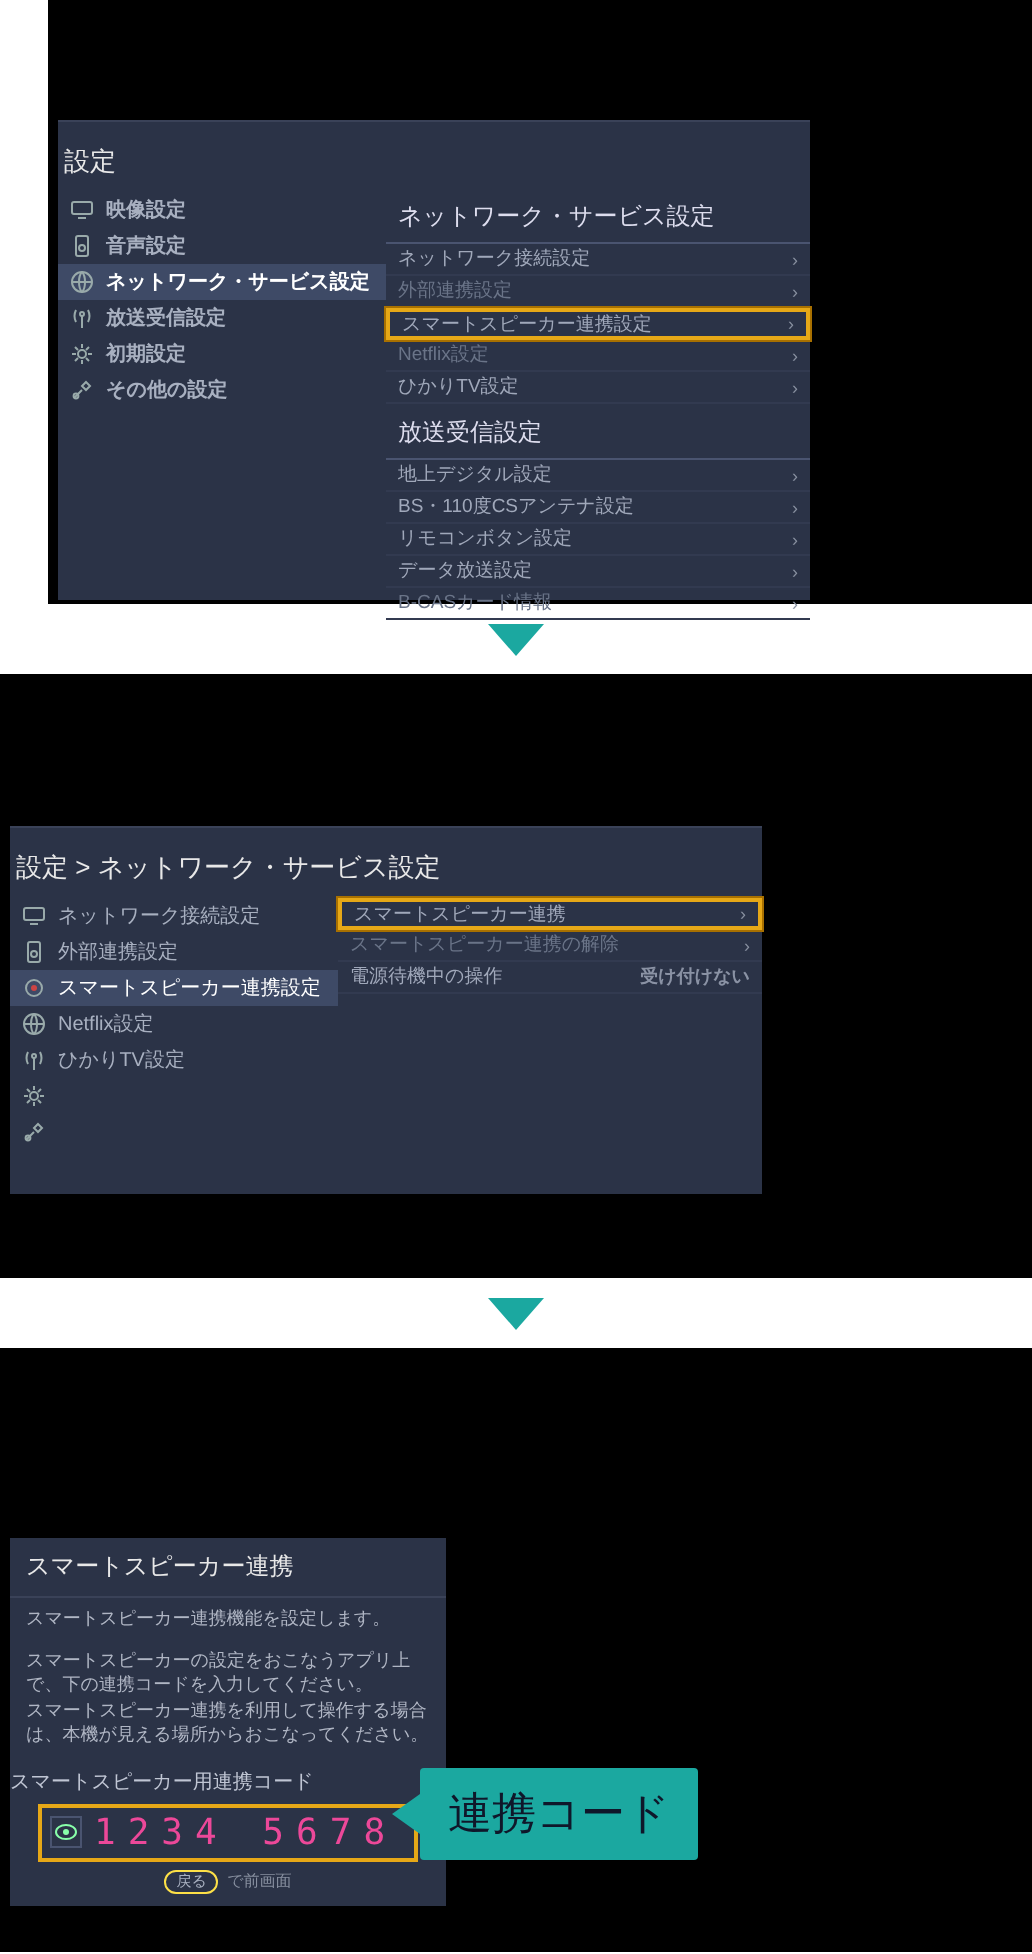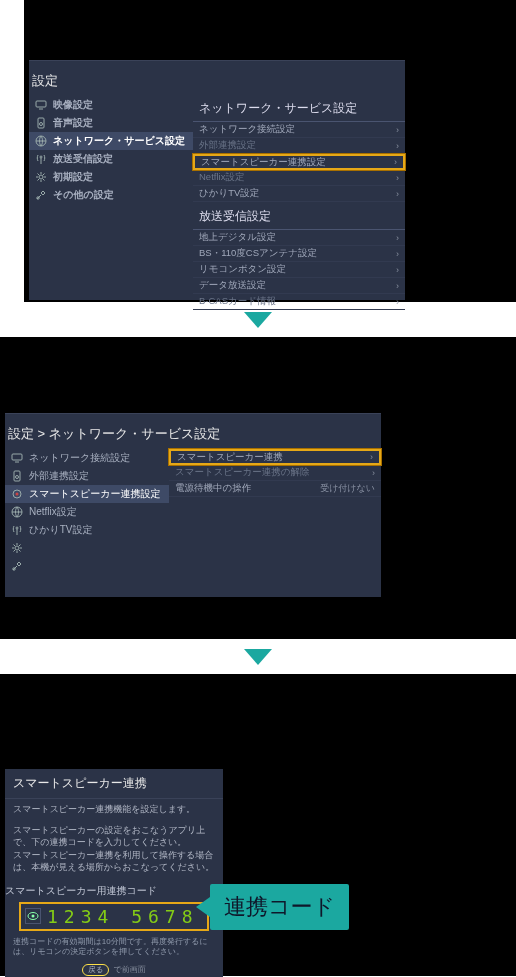--- a/index.html
+++ b/index.html
@@ -108,20 +108,21 @@
   border-bottom: 1px solid #323a50;
 }
 .r-item.dim { color: #6a7488; }
 .r-item .chev {
   font-size: 9px;
   color: #8890a0;
 }
 .r-value {
   font-size: 9px;
   color: #8a92a4;
+  font-weight: bold;
 }
 .highlight-box {
   border: 2px solid #e6a817;
   box-shadow: 0 0 0 1px #a87000;
 }
 
 
 .s3-inner {
   position: absolute;
   left: 5px;
@@ -160,21 +161,21 @@
   height: 16px;
   border: 1px solid #4a5470;
   display: flex;
   align-items: center;
   justify-content: center;
   margin-right: 6px;
 }
 .code-digits {
   font-size: 18px;
   letter-spacing: 6px;
-  color: #84cc16;
+  color: #ec4899;
   font-family: monospace;
 }
 .s3-note {
   font-size: 8px;
   color: #909aac;
   padding: 2px 8px;
   line-height: 1.3;
 }
 .s3-footer {
   text-align: center;
@@ -427,20 +428,19 @@
     <div class="s3-codelabel">スマートスピーカー用連携コード</div>
     <div class="code-box">
       <span class="code-icon">
         <svg width="12" height="8" viewBox="0 0 12 8">
             <ellipse cx="6" cy="4" rx="5" ry="3.5" fill="none" stroke="#8fa" stroke-width="1"></ellipse>
             <circle cx="6" cy="4" r="1.5" fill="#8fa"></circle>
           </svg>
       </span>
       <span class="code-digits">1234 5678</span>
     </div>
-    <div class="s3-note">連携コードの有効期間は10分間です。再度発行するには、リモコンの決定ボタンを押してください。</div>
     <div class="s3-footer">
       <span class="back-btn">戻る</span>
       <span>で前画面</span>
     </div>
   </div>
   <div class="callout">連携コード</div>
 </div>
 
 </body></html>

